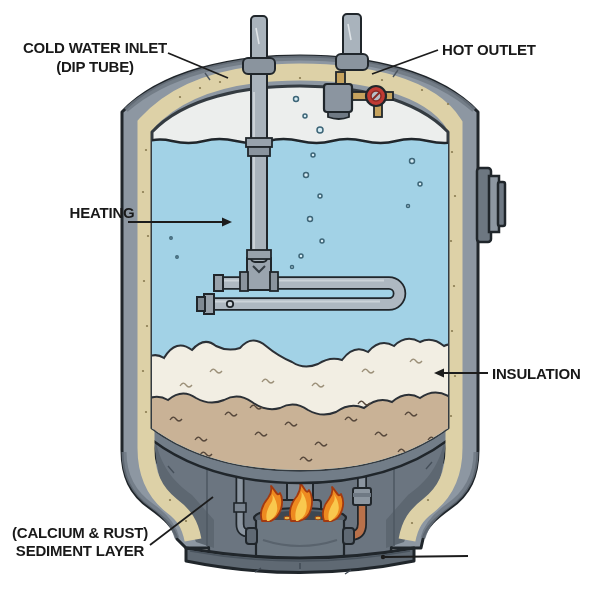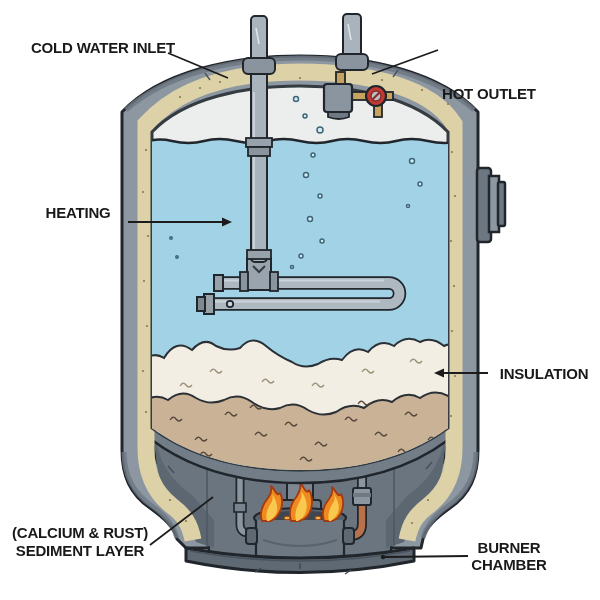--- a/index.html
+++ b/index.html
@@ -2,24 +2,24 @@
 <html><head>
 <meta charset="utf-8">
 <style>
   html,body{margin:0;padding:0;background:#ffffff;}
   .stage{position:relative;width:600px;height:600px;background:#ffffff;overflow:hidden;
          font-family:"Liberation Sans", sans-serif;}
   svg{position:absolute;left:0;top:0;}
   .label{position:absolute;color:#191919;font-weight:700;font-size:15px;line-height:17px;
          letter-spacing:-0.2px;text-align:center;white-space:nowrap;}
   .label div{white-space:nowrap;}
-  .lbl-cold{left:15px;top:38px;width:160px;line-height:19px;margin-left:8px;}
-  .lbl-hot{left:442px;top:41px;width:110px;text-align:left;margin-top:44px;}
-  .lbl-heat{left:28px;top:205px;width:100px;line-height:16px;}
-  .lbl-ins{left:492px;top:365px;width:104px;text-align:center;}
+  .lbl-cold{left:15px;top:38px;width:160px;line-height:19px;}
+  .lbl-hot{left:442px;top:41px;width:110px;text-align:left;}
+  .lbl-heat{left:52px;top:205px;width:100px;line-height:16px;}
+  .lbl-ins{left:492px;top:365px;width:104px;text-align:left;}
   .lbl-sed{left:0px;top:524px;width:160px;line-height:18px;}
   .lbl-burn{left:459px;top:539px;width:100px;line-height:17px;}
 </style>
 </head>
 <body>
 
 <div class="stage">
 <svg viewBox="0 0 600 600" width="600" height="600">
   <defs>
     <clipPath id="cavityClip">
@@ -212,31 +212,28 @@
   </g>
   <g fill="#1c1c1c">
     <path d="M232,222 L222,217.5 L222,226.5 Z"></path>
     <path d="M434,373 L444,368.5 L444,377.5 Z"></path>
     <circle cx="383" cy="557" r="2.2"></circle>
   </g>
 </svg>
 
   <div class="label lbl-cold">
     <div>COLD WATER INLET</div>
+    <div>(DIP TUBE)</div>
   </div>
   <div class="label lbl-hot">
     <div>HOT OUTLET</div>
   </div>
   <div class="label lbl-heat">
     <div>HEATING</div>
   </div>
   <div class="label lbl-ins">
     <div>INSULATION</div>
   </div>
   <div class="label lbl-sed">
     <div>(CALCIUM &amp; RUST)</div>
     <div>SEDIMENT LAYER</div>
   </div>
-  <div class="label lbl-burn">
-    <div>BURNER</div>
-    <div>CHAMBER</div>
-  </div>
 </div>
 
 </body></html>

